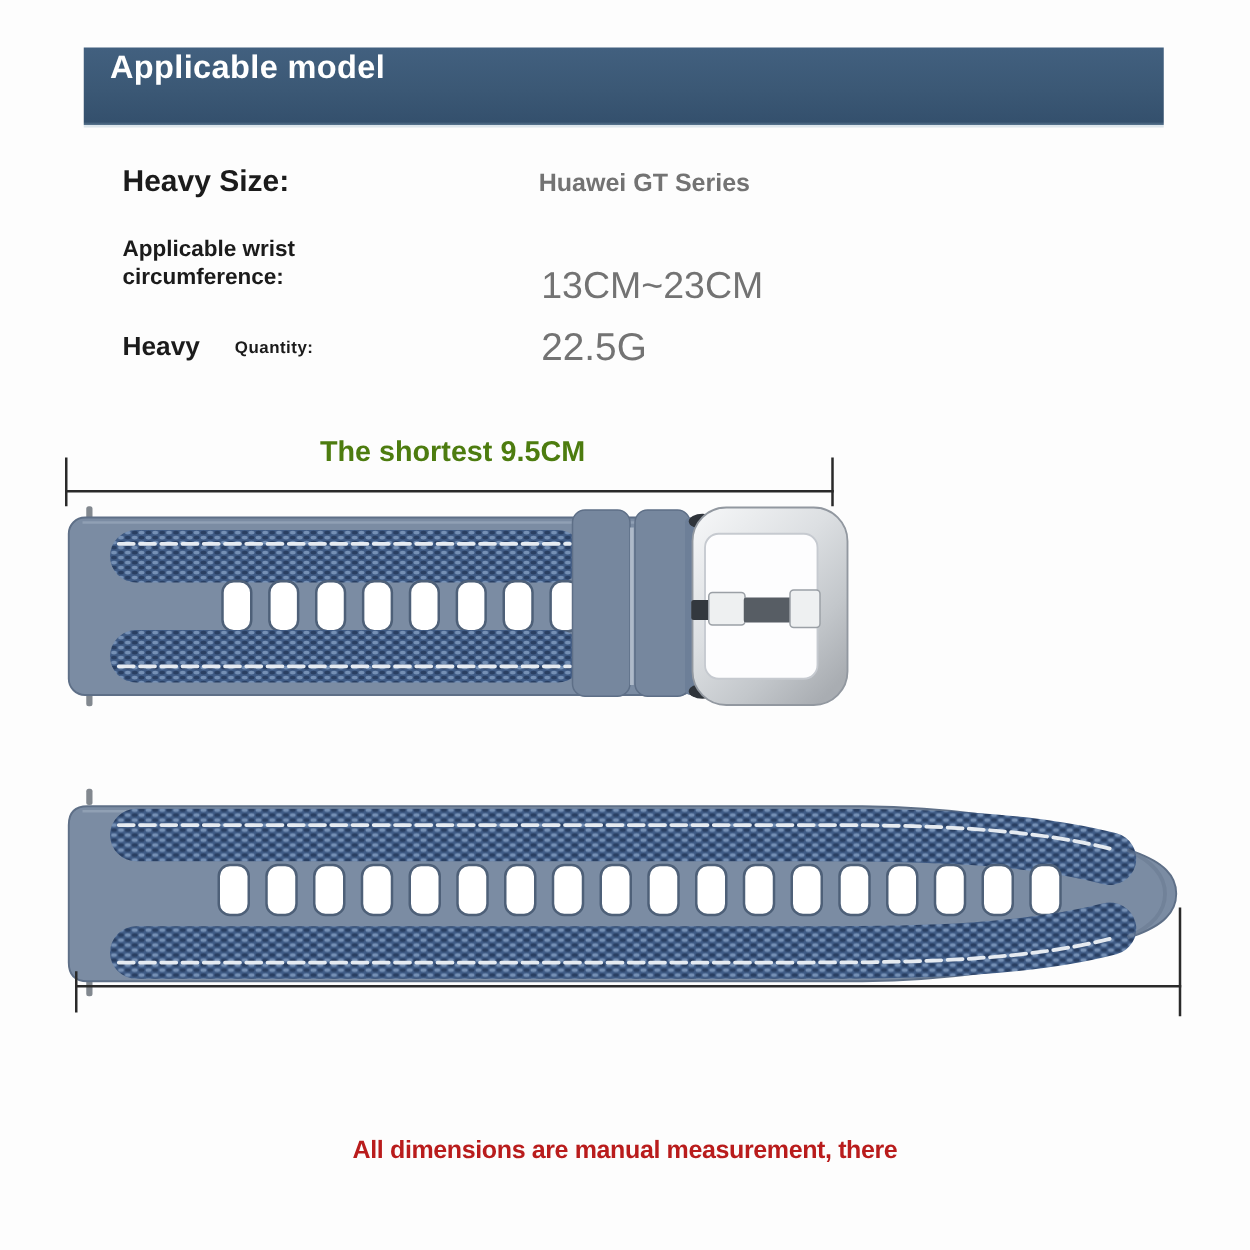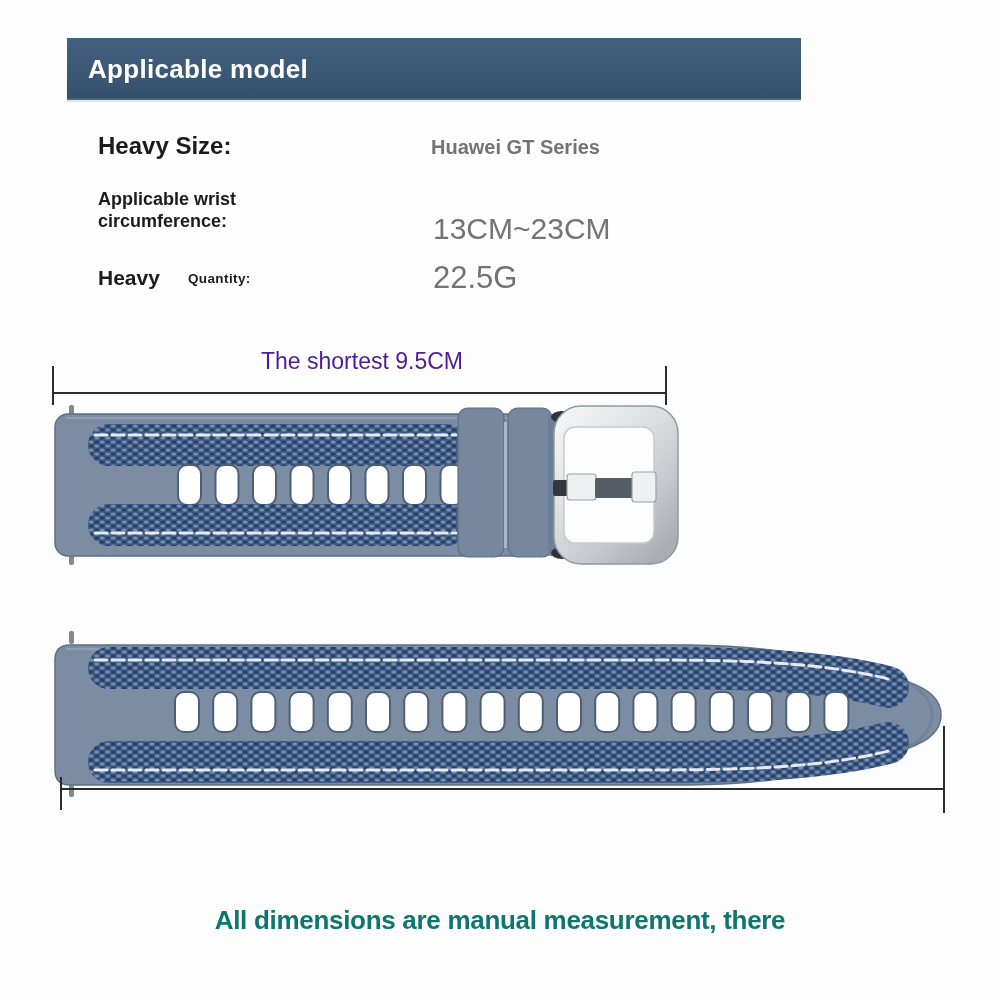--- a/index.html
+++ b/index.html
@@ -5,52 +5,52 @@
   html,body{margin:0;padding:0;background:#ffffff;}
   .page{
     position:relative;width:1000px;height:1000px;overflow:hidden;
     background:var(--page-bg,#fdfdfd);
     font-family:"Liberation Sans", sans-serif;
     color:var(--ink,#1b1b1b);
   }
 
   
   .banner{
-    position:absolute;left:67px;top:38px;width:734px;height:62px;
+    position:absolute;left:67px;top:38px;width:864px;height:62px;
     background:linear-gradient(180deg, #42607f 0%, var(--banner-bg,#3b5875) 55%, #34506d 96%, #5a768f 100%);
     border-bottom:2px solid #dde6ec;
-    display:flex;align-items:center;
+    display:flex;
   }
   .banner h1{
     margin:0;padding-left:21px;font-size:26px;font-weight:bold;
     color:var(--banner-text,#ffffff);letter-spacing:.3px;
   }
 
   
   .spec-label{position:absolute;font-weight:bold;color:var(--ink,#1b1b1b);}
   .spec-value{position:absolute;color:#737373;}
   .lbl-dial{left:98px;top:132px;font-size:24px;}
   .val-dial{left:431px;top:136px;font-size:20px;font-weight:bold;}
   .lbl-wrist{left:98px;top:189px;font-size:18px;line-height:21.5px;}
   .val-wrist{left:433px;top:212px;font-size:30px;font-weight:400;}
   .lbl-weight{left:98px;top:266px;font-size:21px;}
   .lbl-weight .qty{font-size:13.5px;margin-left:28px;letter-spacing:.4px;vertical-align:2px;}
   .val-weight{left:433px;top:260px;font-size:31px;font-weight:400;}
 
   
   .dim-h{position:absolute;height:0;border-top:2px solid var(--dim-line,#2a2a2a);}
   .dim-v{position:absolute;width:0;border-left:2px solid var(--dim-line,#2a2a2a);}
-  .dim-label{position:absolute;text-align:center;font-weight:normal;color:#4c1d95;}
+  .dim-label{position:absolute;text-align:center;font-weight:bold;color:#4d7c0f;}
   .lbl-short{left:57px;top:348px;width:610px;font-size:23px;}
   .lbl-max{left:61px;top:803px;width:884px;font-size:25px;}
 
   
   .footer{
     position:absolute;left:0;top:903px;width:1000px;text-align:center;
-    font-size:26px;font-weight:bold;line-height:34px;letter-spacing:-0.3px;color:#0f766e;
+    font-size:20px;font-weight:bold;line-height:34px;letter-spacing:-0.3px;color:#b91c1c;
   }
 
   
   .strap-svg{position:absolute;}
   .strap-body{fill:var(--strap-body,#7b8ca3);stroke:var(--strap-edge,#5e6f87);stroke-width:1.5;}
   .body-highlight{fill:none;stroke:#a3b1c3;stroke-width:2;opacity:.55;}
   .fab{fill:none;stroke-width:42;stroke-linecap:round;}
   .stitch{fill:none;stroke:var(--stitch,#eef2f7);stroke-width:3;stroke-dasharray:12 5;opacity:.95;stroke-linecap:round;}
   .hole{fill:var(--hole-fill,#ffffff);stroke:var(--hole-edge,#4e6078);stroke-width:2;}
   .pin{fill:var(--pin,#82888f);}

